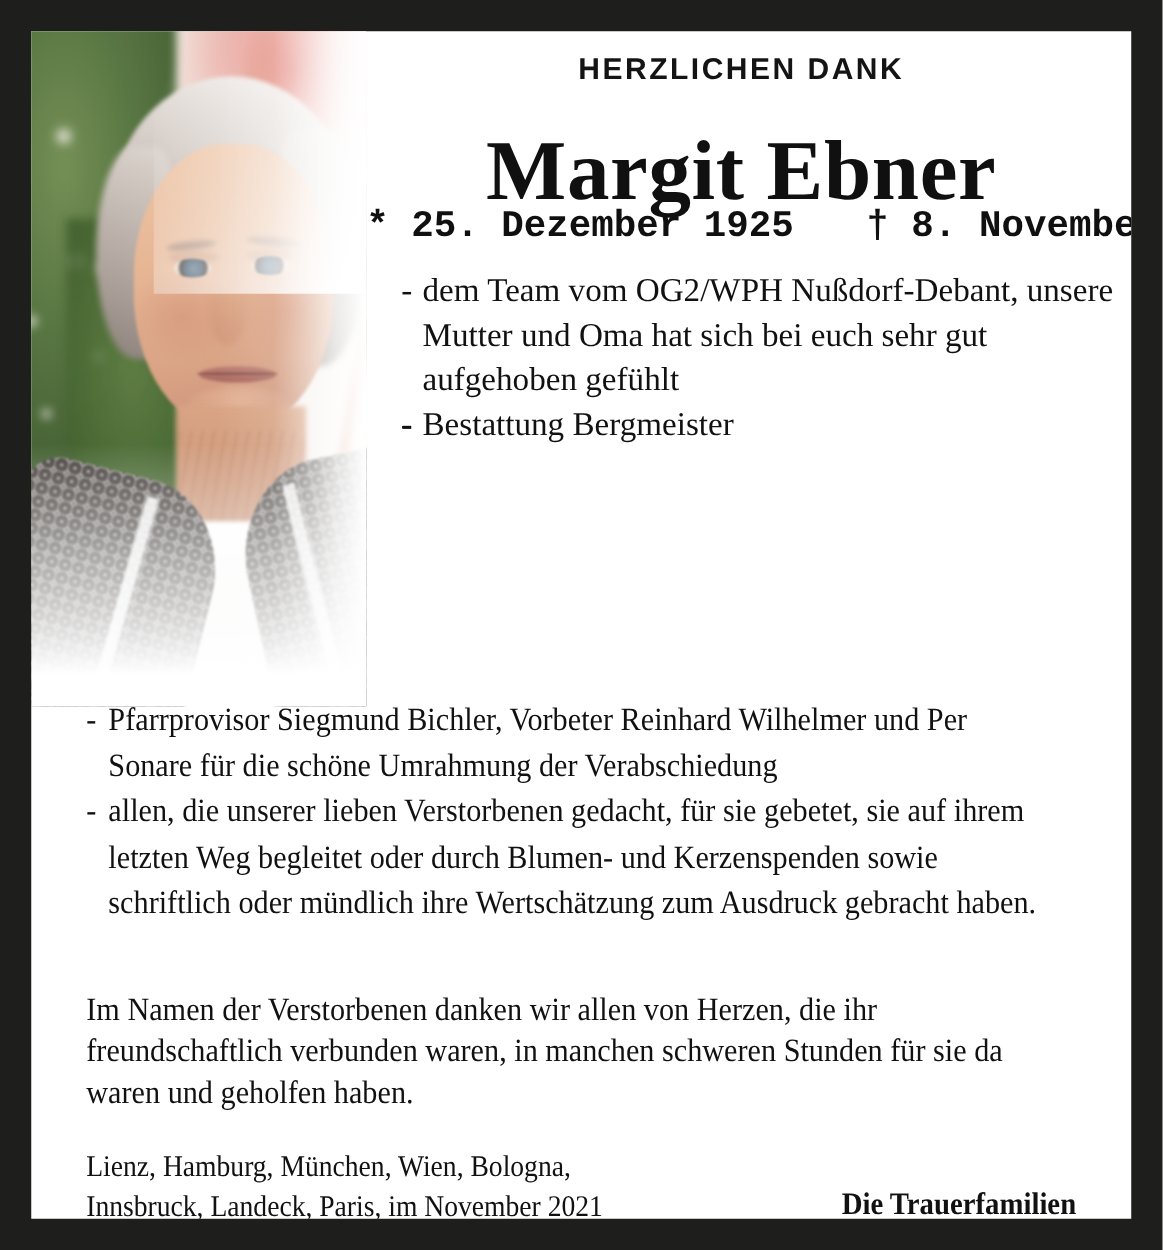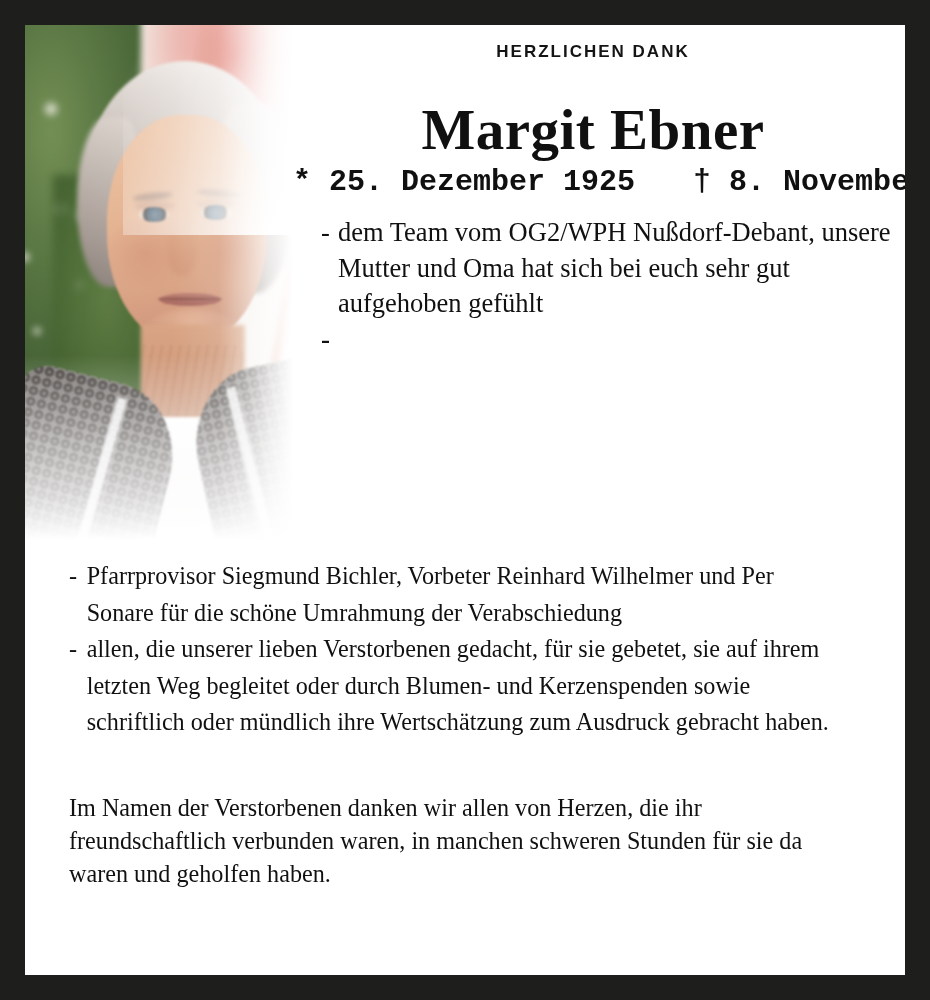--- a/index.html
+++ b/index.html
@@ -198,30 +198,30 @@
     position:absolute; right:0; top:0; width:170px; height:210px;
     background:linear-gradient(115deg, rgba(255,255,255,0) 10%, rgba(255,255,255,.55) 55%, #ffffff 92%);
   }
 
   
   #heading{
     position:absolute; left:268px; top:17px; width:600px;
     text-align:center;
     font-family:"Liberation Sans", sans-serif;
     font-weight:bold;
-    font-size:17px;
+    font-size:24px;
     letter-spacing:2.0px;
     color:#141414;
   }
   #name{
     position:absolute; left:268px; top:72px; width:600px;
     text-align:center;
     font-family:"Liberation Serif", serif;
     font-weight:bold;
-    font-size:57px;
+    font-size:68px;
     letter-spacing:.5px;
     color:#101010;
     white-space:nowrap;
   }
   #dates{
     position:absolute; left:268px; top:140px; width:600px;
     text-align:center;
     font-family:Liberation Mono, monospace;
     font-weight:bold;
     font-size:30px;
@@ -348,31 +348,40 @@
         <span class="dash">-</span>
       </div>
       <div class="li">
         <span class="dash">-</span>
       </div>
       <div class="li">
         <span class="dash">-</span>
       </div>
       <div class="li">
         <span class="dash">-</span>
+        <span>Bestattung Bergmeister</span>
       </div>
     </div>
 
     <div id="mid-block">
       <div class="li">
         <span class="dash">-</span>
         <span>Pfarrprovisor Siegmund Bichler, Vorbeter Reinhard Wilhelmer und Per Sonare für die schöne Umrahmung der Verabschiedung</span>
       </div>
       <div class="li">
         <span class="dash">-</span>
         <span>allen, die unserer lieben Verstorbenen gedacht, für sie gebetet, sie auf ihrem letzten Weg begleitet oder durch Blumen- und Kerzenspenden sowie schriftlich oder mündlich ihre Wertschätzung zum Ausdruck gebracht haben.</span>
       </div>
     </div>
 
     <div id="closing">Im Namen der Verstorbenen danken wir allen von Herzen, die ihr freundschaftlich verbunden waren, in manchen schweren Stunden für sie da waren und geholfen haben.</div>
 
+    <div id="footer">
+      <div id="cities">
+        <div>Lienz, Hamburg, München, Wien, Bologna,</div>
+        <div>Innsbruck, Landeck, Paris, im November 2021</div>
+      </div>
+      <div id="signature">Die Trauerfamilien</div>
+
+    </div>
 
   </div>
 </div>
 
 </body></html>

